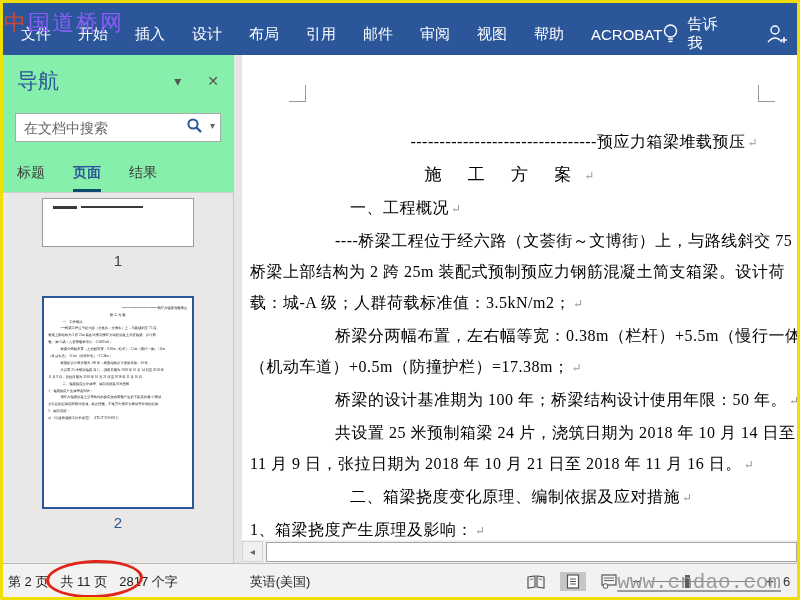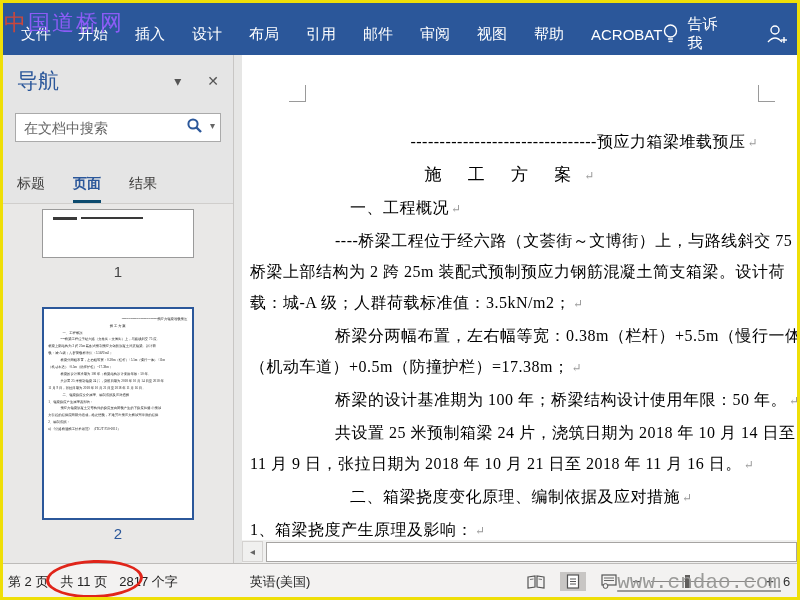--- a/index.html
+++ b/index.html
@@ -15,27 +15,27 @@
   .rtabs { display:flex; gap:27px; align-items:center; }
   .rtab { font-size:15px; white-space:nowrap; cursor:default; }
   .ribbon-right { margin-left:auto; display:flex; align-items:center; gap:10px; }
   .tellme { display:flex; align-items:center; gap:8px; font-size:15px; margin-right:28px; }
   .icon-svg { display:block; }
 
   
   .main { flex:1; display:flex; min-height:0; }
 
   
-  .navpane { width:231px; background:#e5e5e5; border-right:1px solid #c8c6c4;
+  .navpane { width:231px; background:#86efac; border-right:1px solid #c8c6c4;
              display:flex; flex-direction:column; flex-shrink:0; }
   .nav-header { display:flex; align-items:center; padding:12px 14px 8px 14px; }
   .nav-title { color:#2b579a; font-size:21px; }
   .nav-header-icons { margin-left:auto; display:flex; gap:26px; color:#555; font-size:14px; }
   .nav-header-icons span { cursor:pointer; }
-  .searchwrap { margin:10px 12px 27px 12px; position:relative; }
+  .searchwrap { margin:10px 12px 16px 12px; position:relative; }
   .searchbox { width:100%; height:29px; border:1px solid #aaa; background:#fff;
                font-size:14px; padding:0 54px 0 8px; color:#333;
                font-family:"Liberation Sans",sans-serif; }
   .searchbox::placeholder { color:#666; opacity:1; }
   .search-icons { position:absolute; right:6px; top:4px; display:flex; align-items:center; gap:7px; }
   .search-caret { color:#666; font-size:10px; }
   .nav-tabs { display:flex; gap:28px; padding:6px 14px 0 14px; font-size:14px; }
   .ntab { color:#3b3a39; padding-bottom:7px; cursor:pointer; }
   .ntab.active { color:#2b579a; font-weight:bold; border-bottom:3px solid #0c4a6e; }
   .thumbs { flex:1; background:#e9e8e7; border-top:1px solid #d0cecc; padding-top:5px;

